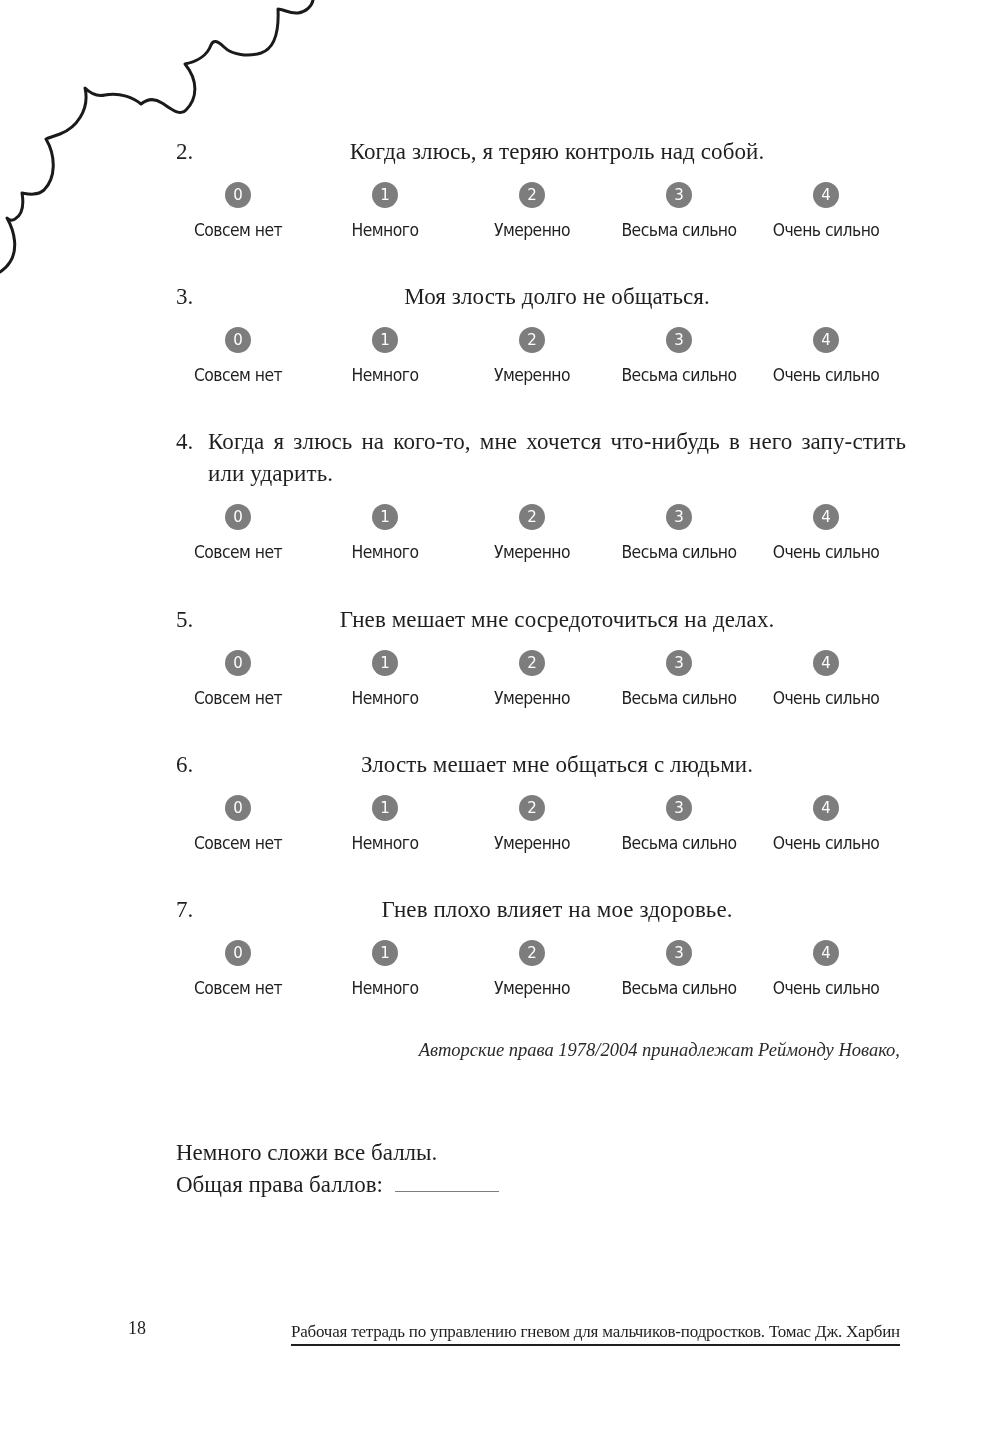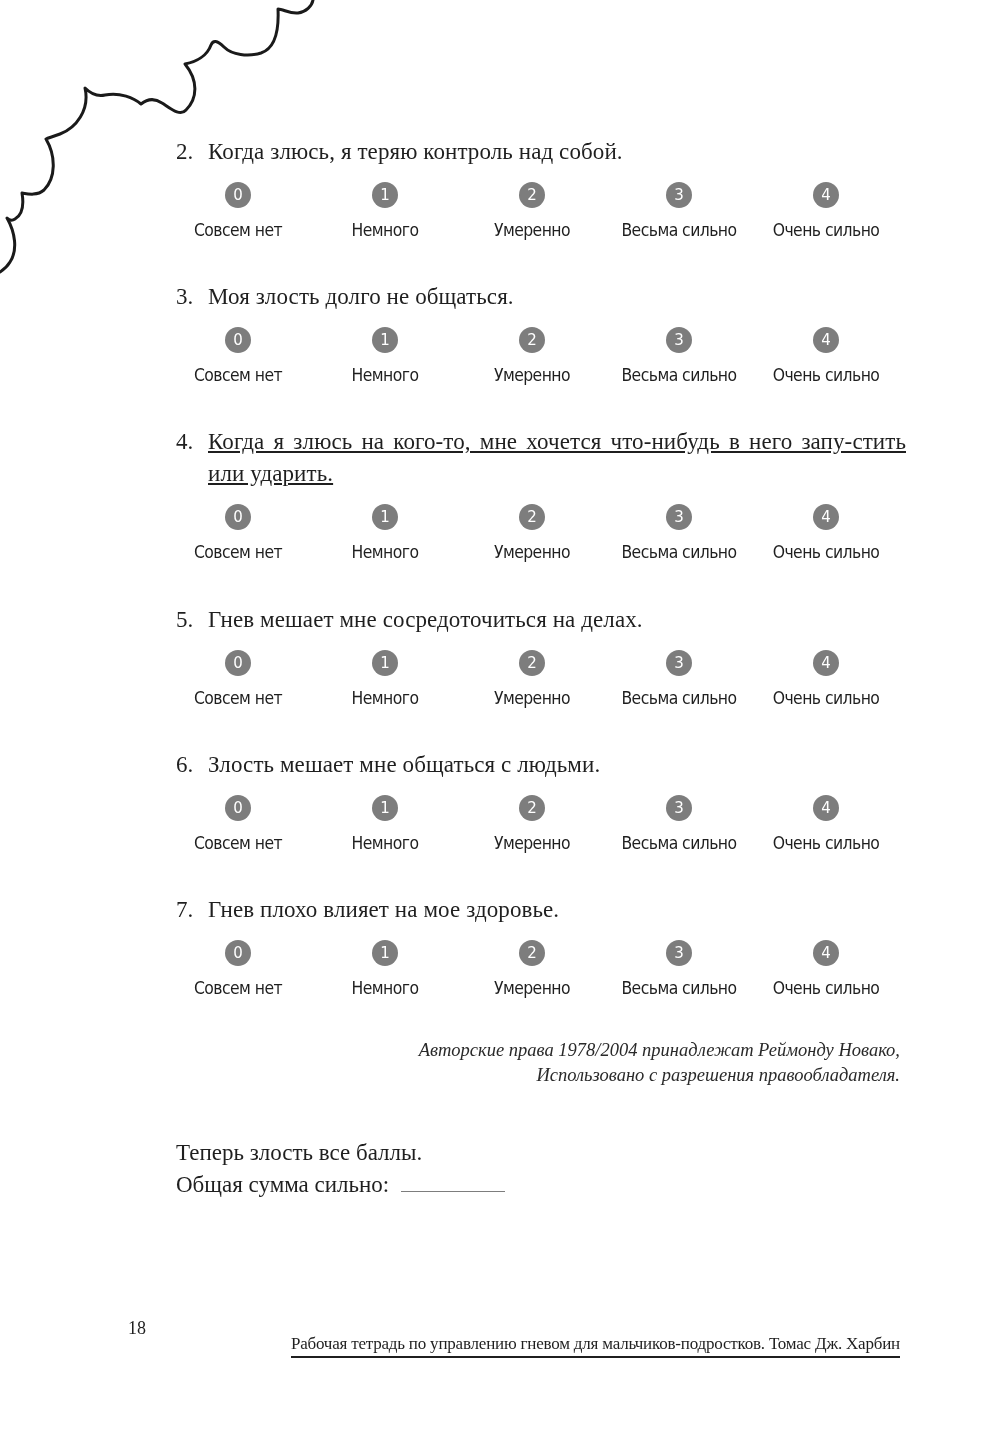--- a/index.html
+++ b/index.html
@@ -34,20 +34,21 @@
       display: flex;
       align-items: baseline;
     }
     .q-num {
       display: inline-block;
       width: 32px;
       flex: 0 0 32px;
     }
     .q-body {
       flex: 1 1 auto;
+      text-align: center;
     }
     .scale {
       position: relative;
       height: 70px;
       margin-top: 14px;
     }
     .option {
       position: absolute;
       top: 0;
       width: 140px;
@@ -111,21 +112,21 @@
     }
     .page-number {
       position: absolute;
       left: 0;
       top: 0;
       font-size: 18px;
     }
     .running-title {
       position: absolute;
       right: 0;
-      top: 16px;
+      top: 4px;
       font-size: 17px;
       letter-spacing: -0.2px;
       padding-bottom: 2px;
       border-bottom: 2px solid #1f1f1f;
       white-space: nowrap;
     }
   </style>
 </head>
 <body>
 
@@ -206,21 +207,21 @@
     <div class="option" style="left:650px;">
       <div class="circle">4</div>
       <div class="opt-label">Очень сильно</div>
     </div>
   </div>
 </div>
 
 <div class="question" style="top:426px;">
   <div class="q-text">
     <span class="q-num">4.</span>
-    <span class="q-body" style="text-align:justify;text-decoration:underline;">Когда я злюсь на кого-то, мне хочется что-нибудь в него запу-стить или ударить.</span>
+    <span class="q-body" style="text-align:justify;">Когда я злюсь на кого-то, мне хочется что-нибудь в него запу-стить или ударить.</span>
   </div>
   <div class="scale">
     <div class="option" style="left:62px;">
       <div class="circle">0</div>
       <div class="opt-label">Совсем нет</div>
     </div>
     <div class="option" style="left:209px;">
       <div class="circle">1</div>
       <div class="opt-label">Немного</div>
     </div>
@@ -321,28 +322,27 @@
     </div>
     <div class="option" style="left:650px;">
       <div class="circle">4</div>
       <div class="opt-label">Очень сильно</div>
     </div>
   </div>
 </div>
 
 <div class="copyright">
   <div>Авторские права 1978/2004 принадлежат Реймонду Новако,</div>
-  <div>Использовано с разрешения правообладателя.</div>
 </div>
 
 <div class="para" style="left:176px; top:1137px;">
-  <span>Теперь злость все баллы.</span>
+  <span>Немного сложи все баллы.</span>
 </div>
 <div class="para" style="left:176px; top:1169px;">
-  <span>Общая сумма сильно:</span>
+  <span>Общая права баллов:</span>
   <span class="sum-line"></span>
 </div>
 <div class="para" style="left:138px; top:1216px; width:762px;">
 </div>
 
 <div class="footer">
   <span class="page-number">18</span>
   <span class="running-title">Рабочая тетрадь по управлению гневом для мальчиков-подростков. Томас Дж. Харбин</span>
 </div>
 

